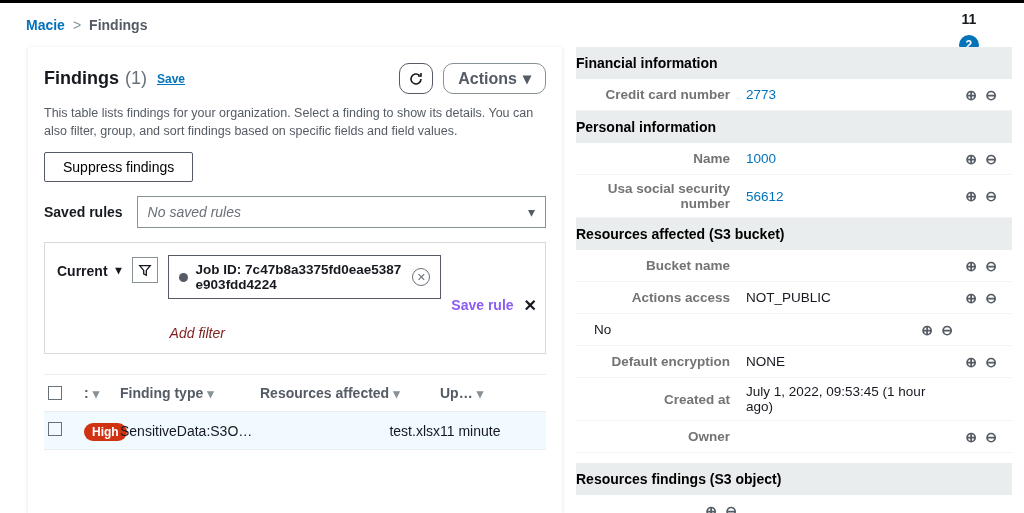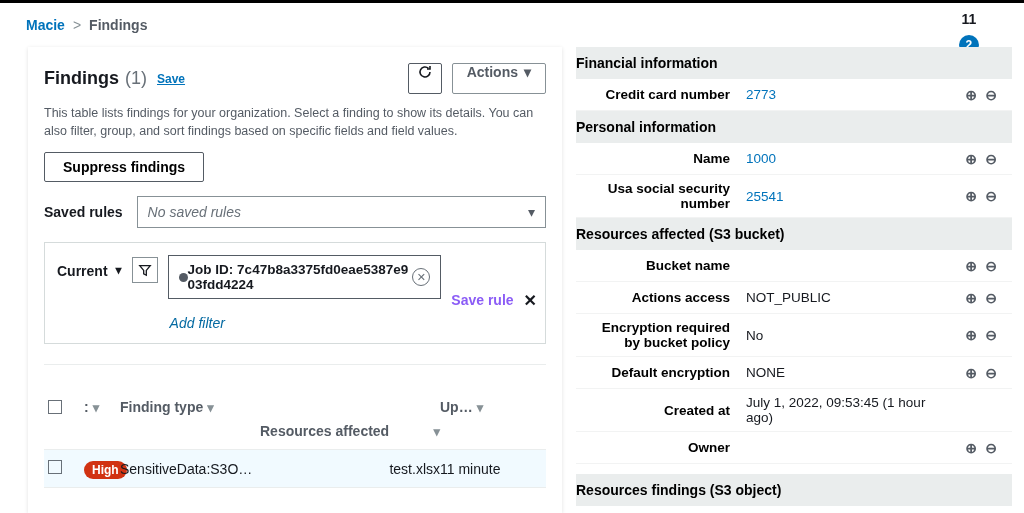--- a/index.html
+++ b/index.html
@@ -72,38 +72,38 @@
     align-items: center;
     gap: 6px;
     margin-bottom: 10px;
   }
   .panel-title { font-size: 18px; font-weight: 700; }
   .panel-count { font-size: 18px; color: #687078; font-weight: 400; }
   .info-link { color: #0073bb; font-size: 12px; font-weight: 700; margin-left: 4px; }
   .header-actions { margin-left: auto; display: flex; gap: 10px; }
   .btn {
     border: 1px solid #545b64;
-    border-radius: 2px;
+    border-radius: 10px;
     background: #fff;
-    font-size: 14px;
+    font-size: 16px;
     font-weight: 700;
     display: inline-flex;
-    align-items: flex-start;
+    align-items: center;
     justify-content: center;
     cursor: pointer;
   }
   .btn.icon-only { width: 34px; height: 31px; }
   .btn.dropdown { padding: 0 14px; height: 31px; color: #545b64; border-color: #879196; gap:6px;}
   .desc { font-size: 12.5px; color: #545b64; line-height: 1.45; margin-bottom: 12px; }
 
   .suppress-btn {
     border: 1px solid #545b64;
     background: #fff;
     padding: 6px 18px;
-    font-weight: 700;
+    font-weight: 400;
     font-size: 14px;
     border-radius: 2px;
     cursor: pointer;
     margin-bottom: 14px;
   }
 
   .saved-rules-row { display: flex; align-items: center; gap: 14px; margin-bottom: 14px; }
   .saved-rules-label { font-weight: 700; color: #16191f; font-size: 14px; }
   .select-ish {
     flex: 1;
@@ -127,32 +127,33 @@
   }
   .filter-left { display: flex; align-items: flex-start; padding-top: 8px; gap: 8px; font-weight: 700; }
   .filter-left .caret { font-size: 12px; color:#16191f;}
   .funnel { width: 26px; height: 26px; border:1px solid #879196; display:flex;align-items:center;justify-content:center;margin-top:2px;}
   .filter-mid { flex: 1; }
   .chip-row {
     border: 1px solid #545b64;
     padding: 6px 10px;
     display: flex;
     align-items: center;
+    gap: 8px;
     font-size: 13.5px;
   }
   .chip-dot {
     width: 9px; height: 9px; border-radius: 50%; background: #545b64;
   }
   .chip-text { flex:1; font-weight: 600; color:#16191f; word-break: break-all;}
   .chip-x {
     width:18px;height:18px;border:1.5px solid #687078;border-radius:50%;display:inline-flex;align-items:center;justify-content:center;font-size:11px;color:#687078;cursor:pointer;
   }
   .add-filter {
-    margin-top: 12px;
-    color: #0369a1;
+    margin-top: 22px;
+    color: #7f1d1d;
     font-style: italic;
     font-size: 14px;
     padding: 4px 2px;
   }
   .filter-right { display:flex; align-items:center; gap:10px; padding-top:10px;}
   .save-rule { color:#8b5cf6; font-weight:600; font-size:14px; cursor:pointer;}
   .big-x { color:#16191f; font-size:16px; font-weight:700; cursor:pointer;}
 
   
   .tbl { border-top: 1px solid #eaeded; }
@@ -182,21 +183,21 @@
     color:#000000;
   }
   .kv {
     display:grid;
     grid-template-columns: 152px 1fr 44px;
     align-items:center;
     padding: 6px 12px;
     border-bottom:1px solid #f2f3f3;
     min-height: 32px;
   }
-  .kv .key { text-align:right; font-weight:700; font-size:13.5px; color:#000000; padding-right:10px;}
+  .kv .key { text-align:right; font-weight:700; font-size:13.5px; color:#737373; padding-right:10px;}
   .kv .value { color:#0073bb; font-size:13.5px; padding-left:6px;}
   .kv .value.plain { color:#16191f; }
   .mag-group { display:flex; gap:2px; justify-content:flex-end; }
   .mag-btn { width:18px;height:18px; display:inline-flex;align-items:center;justify-content:center; cursor:pointer; font-size:14px; color:#545b64; font-weight:700;}
   svg { display:block; }
 </style>
 </head>
 <body>
 
 <div class="breadcrumb-row">
@@ -281,21 +282,21 @@
             <span class="chk"></span>
           </div>
         <div class="cell">
           <span>:</span>
             <span class="sort-caret">▾</span>
         </div>
         <div class="cell">
           <span>Finding type</span>
             <span class="sort-caret">▾</span>
         </div>
-        <div class="cell" style="justify-content:space-between;margin-top:48px;">
+        <div class="cell" style="justify-content:flex-start;">
           <span>Resources affected</span>
             <span class="sort-caret">▾</span>
         </div>
         <div class="cell">
           <span>Up…</span>
             <span class="sort-caret">▾</span>
         </div>
       </div>
       <div class="tbl-row sel">
         <div><span class="chk"></span></div>
@@ -323,21 +324,21 @@
     <div class="kv">
       <div class="key">Name</div>
       <div class="value">1000</div>
       <div class="mag-group">
           <span class="mag-btn">⊕</span>
           <span class="mag-btn">⊖</span>
         </div>
     </div>
     <div class="kv">
       <div class="key">Usa social security number</div>
-      <div class="value">25541</div>
+      <div class="value">56612</div>
       <div class="mag-group">
           <span class="mag-btn">⊕</span>
           <span class="mag-btn">⊖</span>
         </div>
     </div>
 
     <div class="group-hdr">Resources affected (S3 bucket)</div>
     <div class="kv">
       <div class="key">Bucket name</div>
       <div class="value plain"></div>
@@ -348,21 +349,20 @@
     </div>
     <div class="kv">
       <div class="key">Actions access</div>
       <div class="value plain">NOT_PUBLIC</div>
       <div class="mag-group">
           <span class="mag-btn">⊕</span>
           <span class="mag-btn">⊖</span>
         </div>
     </div>
     <div class="kv">
-      <div class="key">Encryption required by bucket policy</div>
       <div class="value plain">No</div>
       <div class="mag-group">
           <span class="mag-btn">⊕</span>
           <span class="mag-btn">⊖</span>
         </div>
     </div>
     <div class="kv">
       <div class="key">Default encryption</div>
       <div class="value plain">NONE</div>
       <div class="mag-group">

